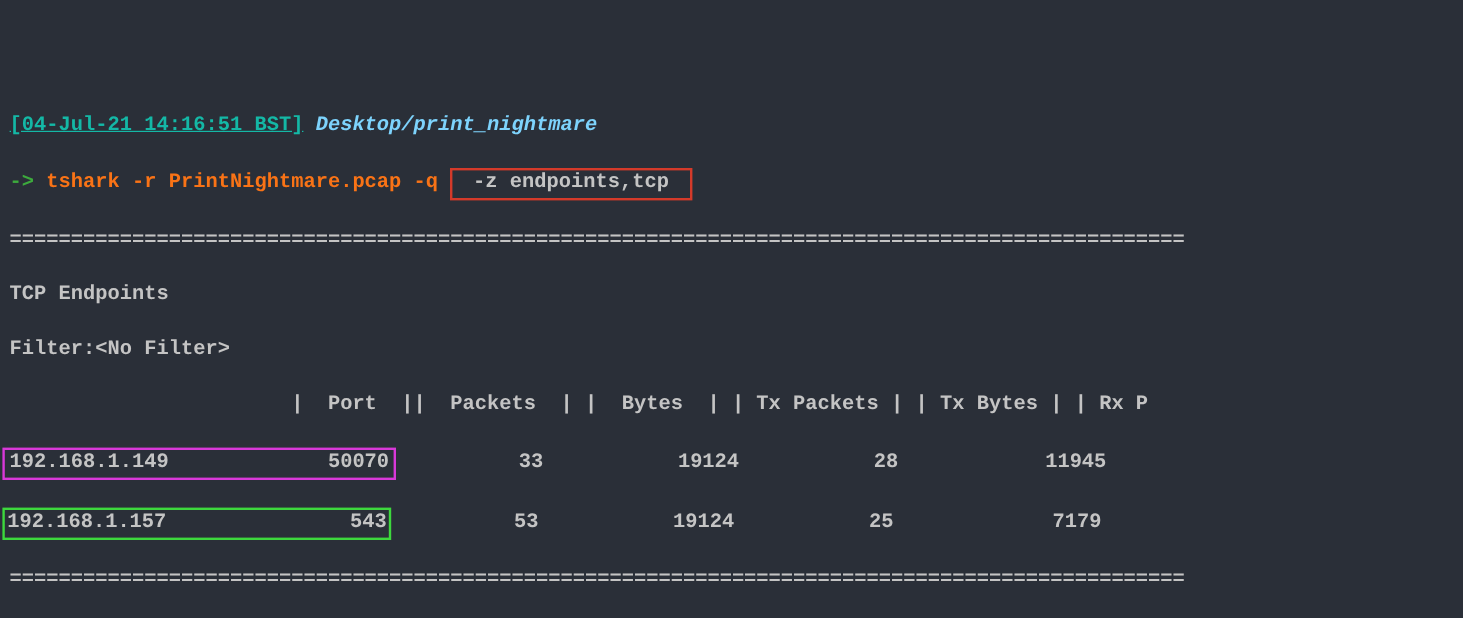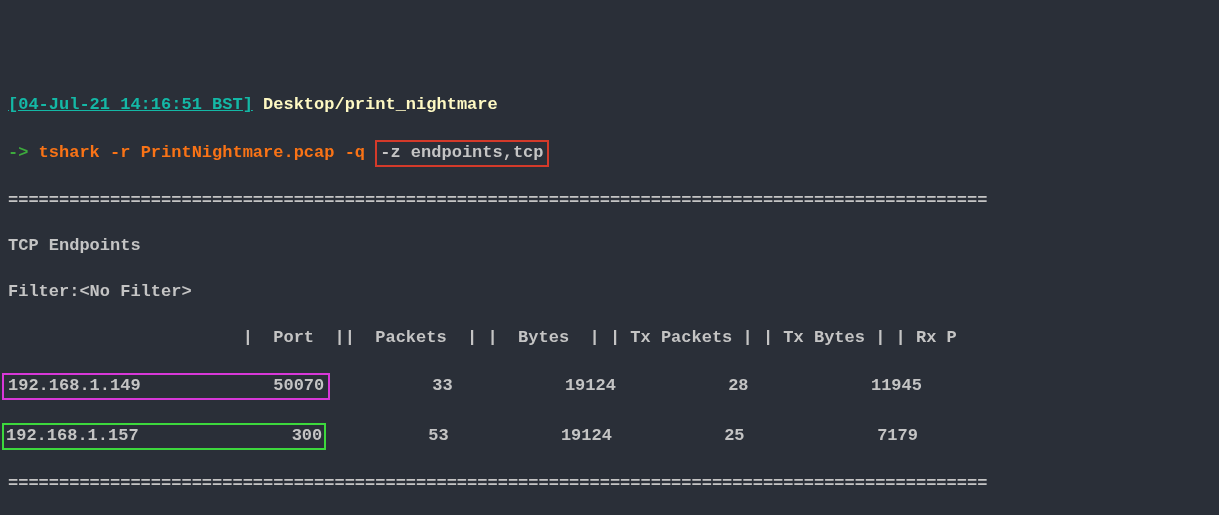--- a/index.html
+++ b/index.html
@@ -10,41 +10,41 @@
     font-weight: bold;
     color: #c4c4c4;
     padding: 2px 8px;
     width: 1219px;
     height: 515px;
     overflow: hidden;
     white-space: pre;
     line-height: 1.35;
   }
   .ts { color: #14b8a6; text-decoration: underline; }
-  .path { color: #fef9c3; }
+  .path { color: #7dd3fc; font-style: italic; }
   .arrow { color: #3daa3d; }
   .cmd { color: #f97316; }
-  .box-red { border: 2px solid #d43a2a; padding: 0 3px; display: inline-block; }
+  .box-red { border: 2px solid #d43a2a; padding: 0 17px; display: inline-block; }
   .box-magenta { border: 2px solid #d838d8; padding: 0 4px; display: inline-block; margin-left:-6px; }
   .box-green { border: 2px solid #3dd83d; padding: 0 2px; display: inline-block; margin-left:-6px; }
   .line { display: block; }
 </style>
 </head>
 <body>
 
 
 
 <span class="line"><span class="ts">[04-Jul-21 14:16:51 BST]</span> <span class="path">Desktop/print_nightmare</span></span>
 <span class="line"><span class="arrow">-&gt;</span> <span class="cmd">tshark -r PrintNightmare.pcap -q </span><span class="box-red">-z endpoints,tcp</span></span>
 <span class="line">================================================================================================</span>
 <span class="line">TCP Endpoints</span>
 <span class="line">Filter:&lt;No Filter&gt;</span>
 <span class="line"><span>                       |  Port  ||</span><span>  Packets  | |  Bytes  | | Tx Packets | | Tx Bytes | | Rx P</span></span>
 <span class="line"><span class="box-magenta">192.168.1.149             50070</span><span>          33           19124           28            11945</span></span>
-<span class="line"><span class="box-green">192.168.1.157               300</span><span>          53           19124           25             7179</span></span>
+<span class="line"><span class="box-green">192.168.1.157               543</span><span>          53           19124           25             7179</span></span>
 <span class="line">================================================================================================</span>
 
 
 
 
 
 
 
 
 

